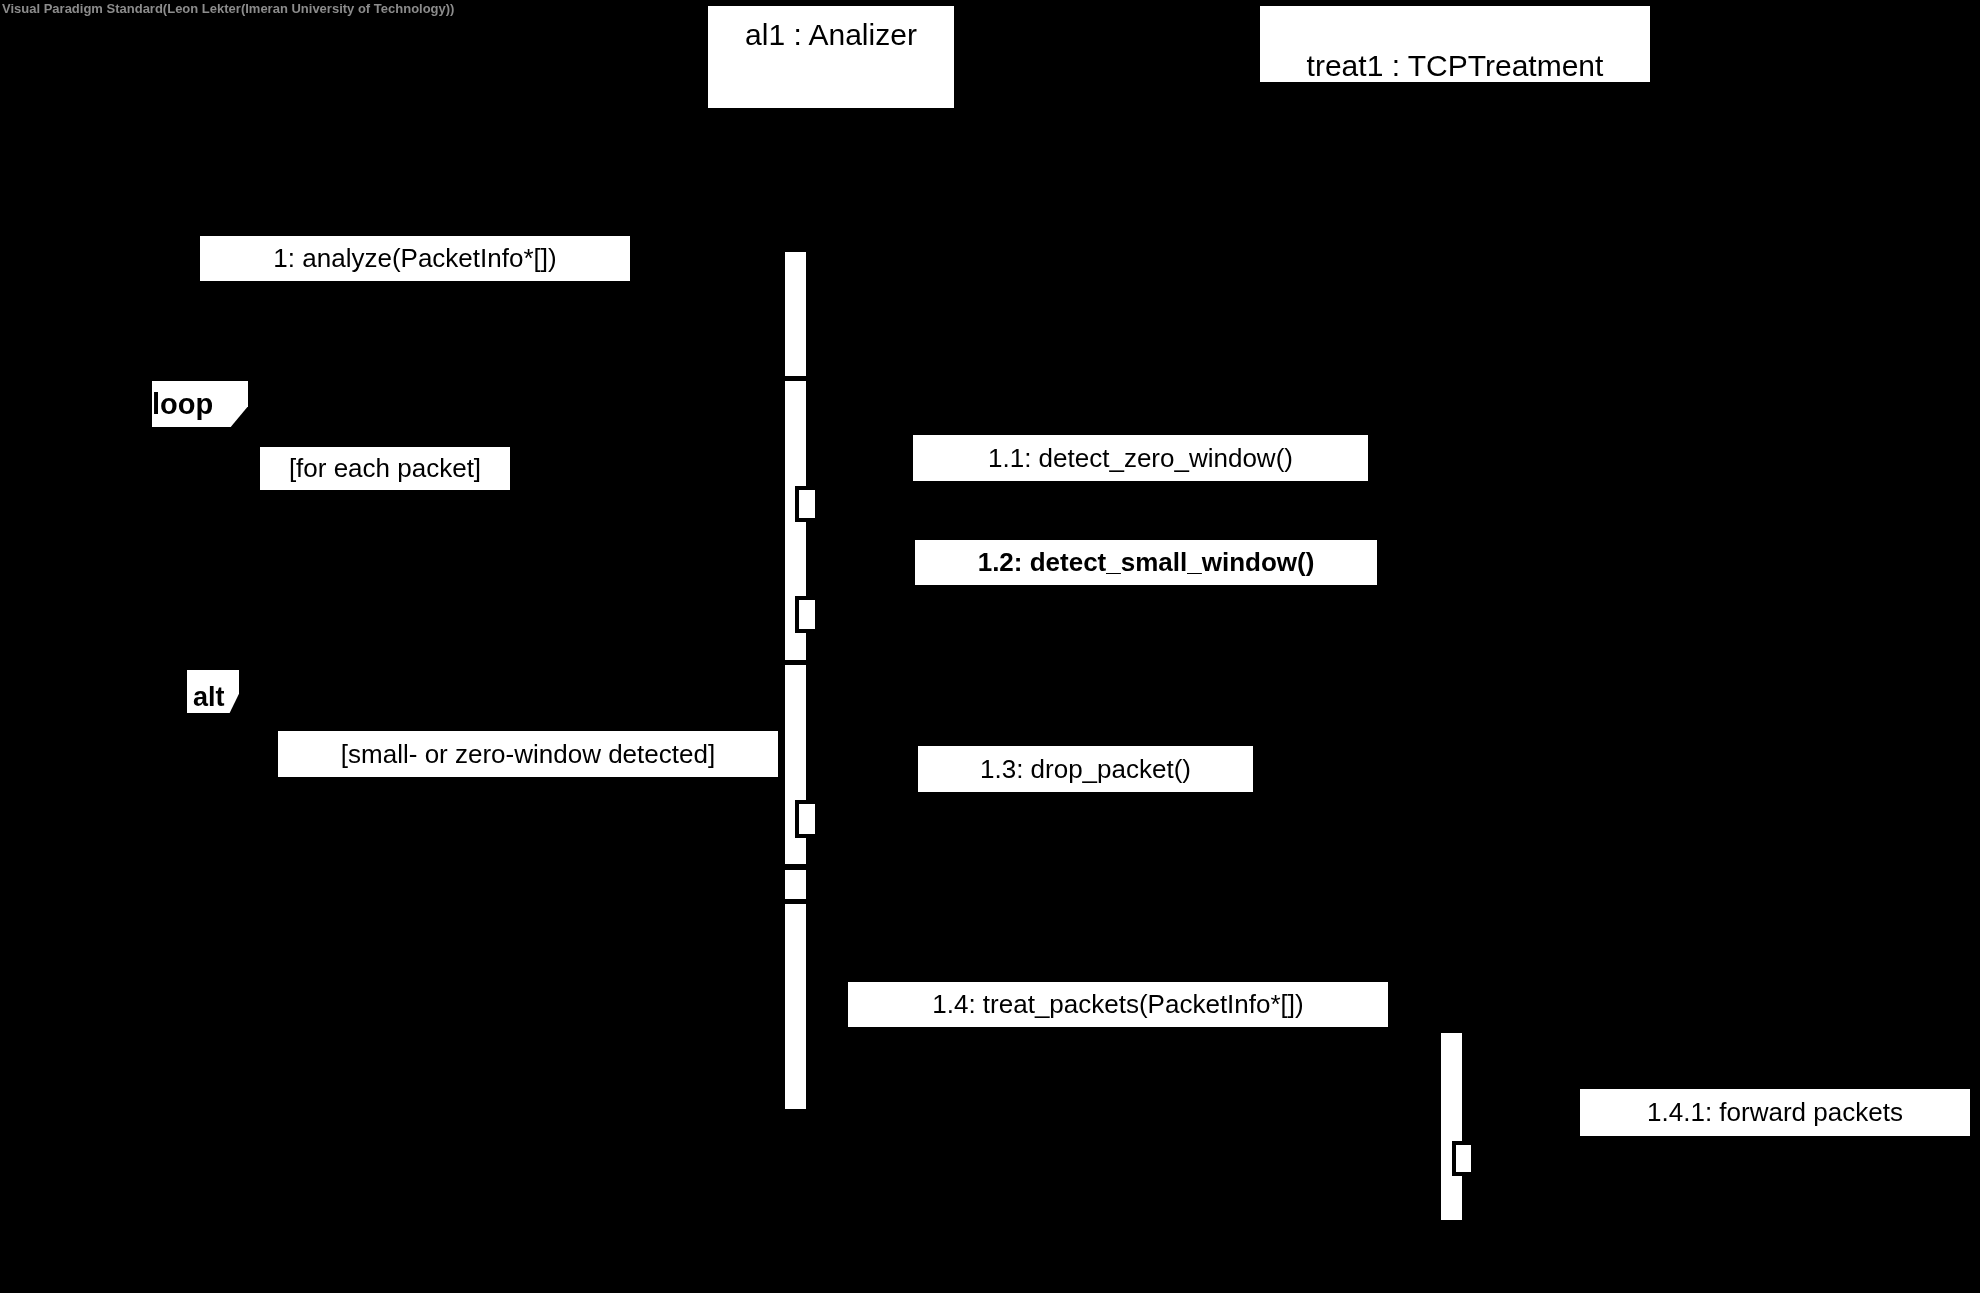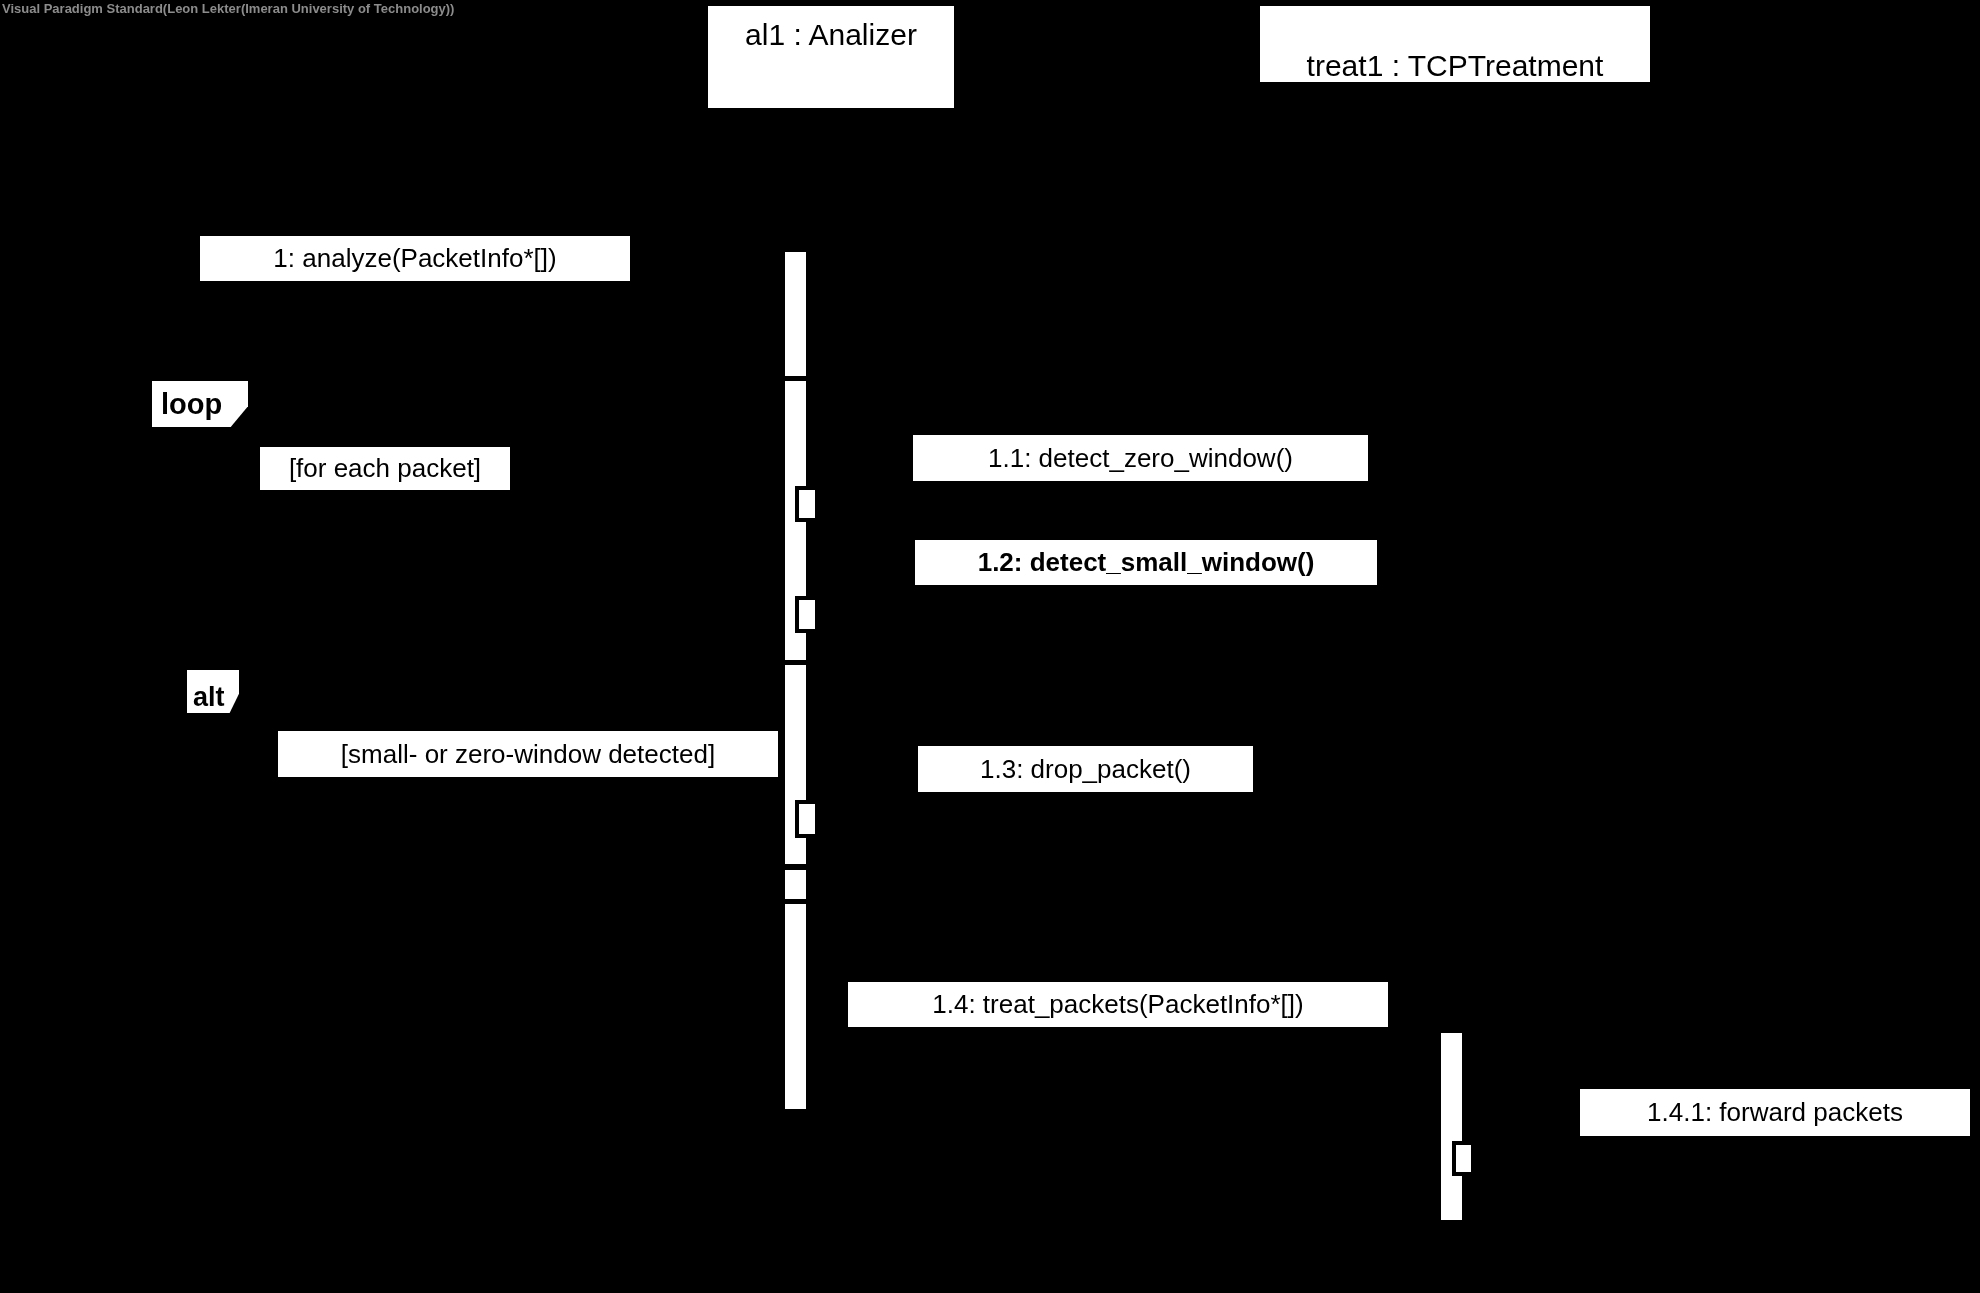--- a/index.html
+++ b/index.html
@@ -15,21 +15,21 @@
     position:absolute;background:#fff;display:flex;justify-content:center;
     align-items:flex-start;padding-top:13px;box-sizing:border-box;
     font-size:30px;line-height:32px;
   }
   .label-box{
     position:absolute;background:#fff;display:flex;justify-content:center;
     align-items:center;box-sizing:border-box;font-size:26px;white-space:nowrap;
   }
   .pentagon{
     position:absolute;background:#fff;display:flex;align-items:center;
-    box-sizing:border-box;font-size:29px;font-weight:bold;padding-left:9px;
+    box-sizing:border-box;font-size:29px;font-weight:bold;
     clip-path:polygon(0 0,100% 0,100% 55%,82% 100%,0 100%);
   }
   .act-bar{position:absolute;background:#fff;width:21px;}
   .nested-bar{
     position:absolute;background:#fff;border:4px solid #000;
     box-sizing:border-box;width:24px;z-index:3;
   }
 </style>
 </head>
 <body>

